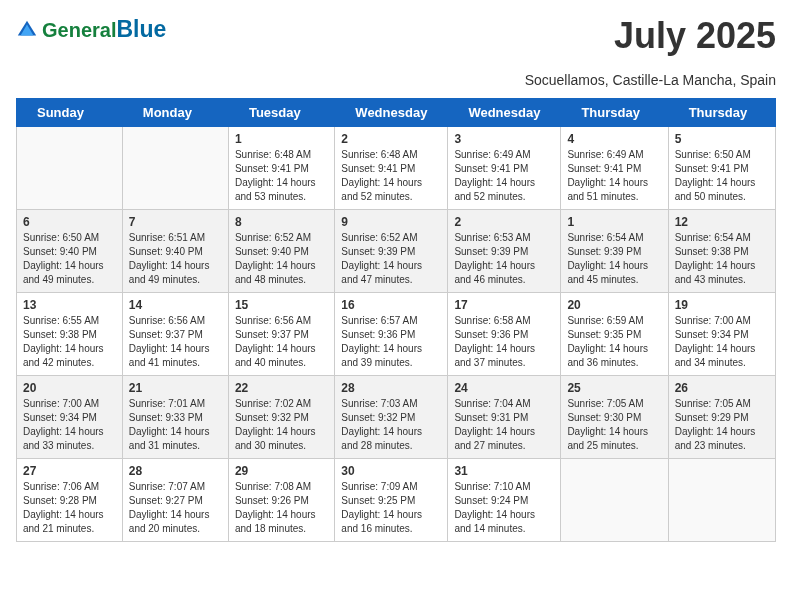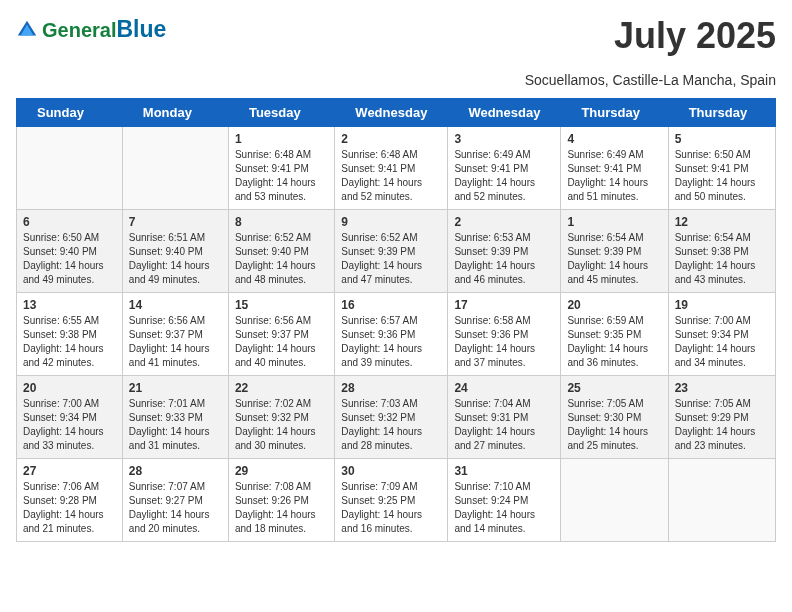--- a/index.html
+++ b/index.html
@@ -226,21 +226,21 @@
         </td>
         <td>
           <span class="day-number">24</span>
           <div class="day-info">Sunrise: 7:04 AM<br>Sunset: 9:31 PM<br>Daylight: 14 hours and 27 minutes.</div>
         </td>
         <td>
           <span class="day-number">25</span>
           <div class="day-info">Sunrise: 7:05 AM<br>Sunset: 9:30 PM<br>Daylight: 14 hours and 25 minutes.</div>
         </td>
         <td>
-          <span class="day-number">23</span>
+          <span class="day-number">26</span>
           <div class="day-info">Sunrise: 7:05 AM<br>Sunset: 9:29 PM<br>Daylight: 14 hours and 23 minutes.</div>
         </td>
       </tr>
       <tr>
         <td>
           <span class="day-number">27</span>
           <div class="day-info">Sunrise: 7:06 AM<br>Sunset: 9:28 PM<br>Daylight: 14 hours and 21 minutes.</div>
         </td>
         <td>
           <span class="day-number">28</span>

